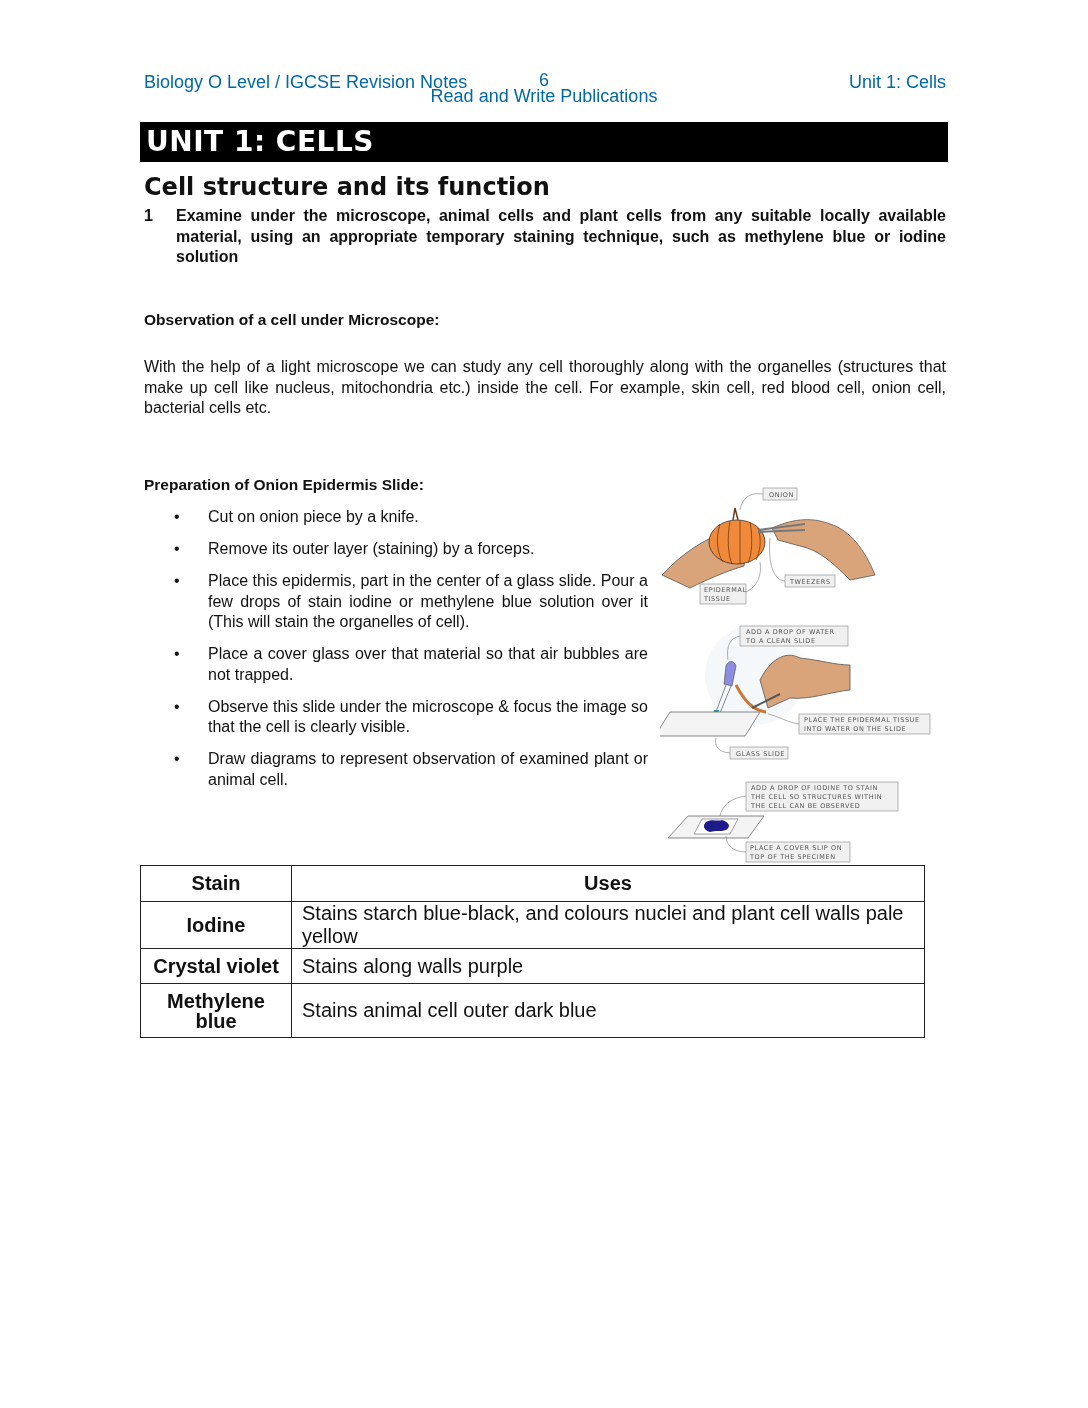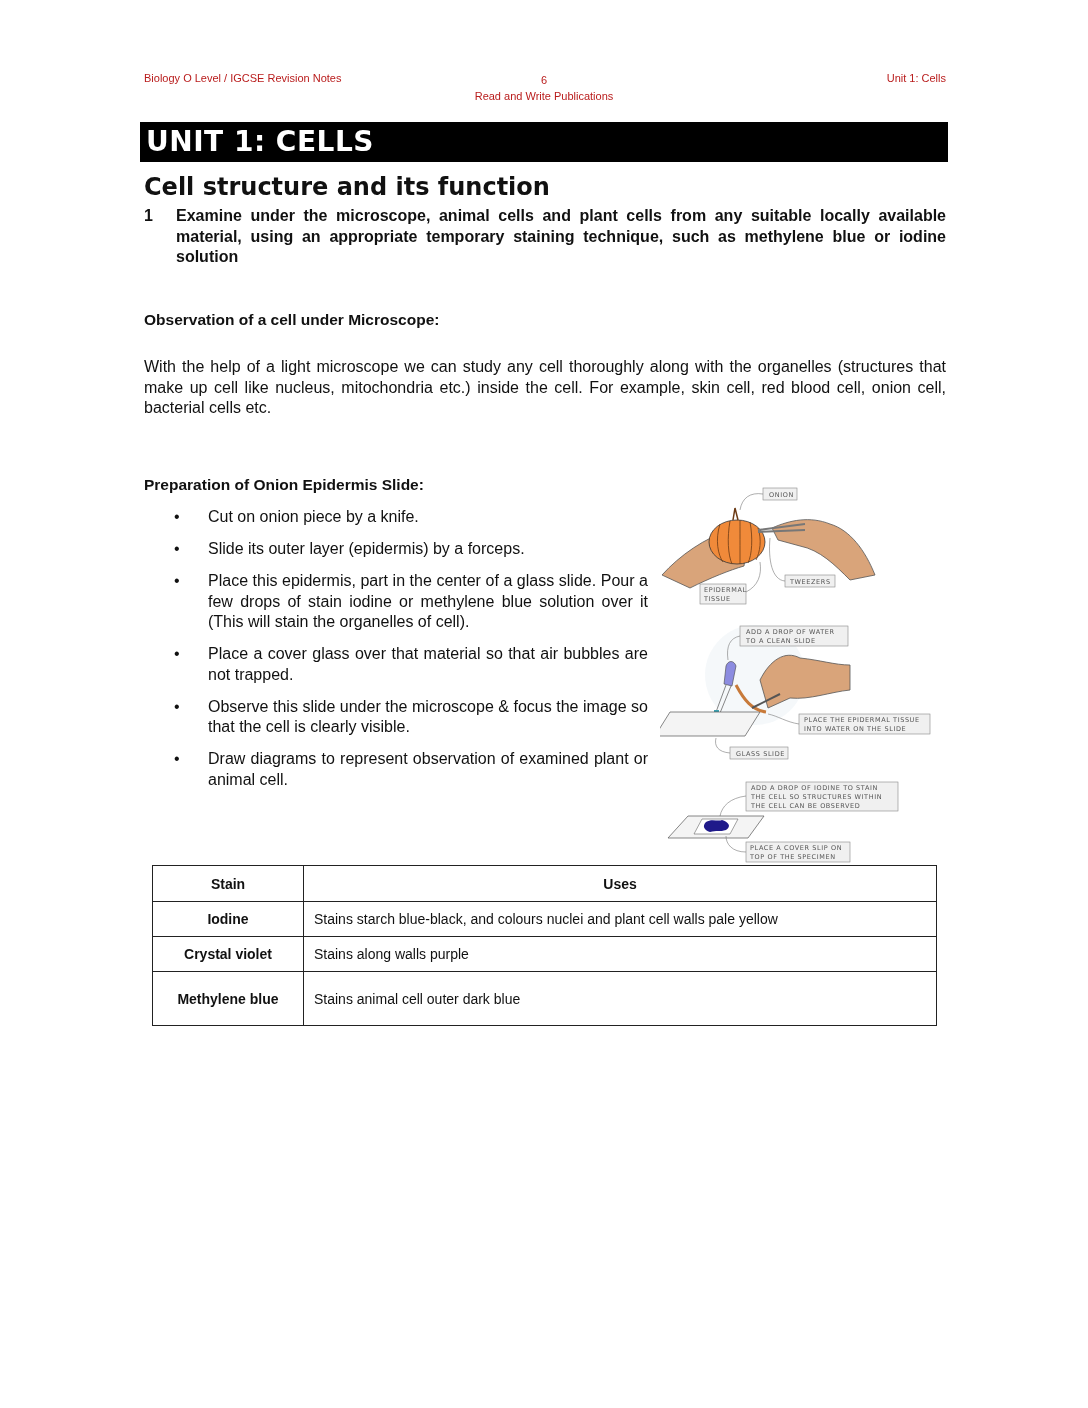--- a/index.html
+++ b/index.html
@@ -1,40 +1,40 @@
 <!DOCTYPE html>
 <html><head>
 <meta charset="utf-8">
 <style>
   html, body { margin: 0; padding: 0; background: #ffffff; }
   body { width: 1088px; height: 1408px; position: relative; overflow: hidden;
          font-family: "Liberation Sans", sans-serif; color: #111; }
   .abs { position: absolute; }
-  .hdr { font-size: 11px; color: #b91c1c; }
+  .hdr { font-size: 18px; color: #0369a1; }
   #hdr-left { left: 144px; top: 72px; }
   #hdr-center { left: 0; width: 1088px; top: 72px; text-align: center; line-height: 16px; }
   #hdr-right { right: 142px; top: 72px; }
   #title-bar { left: 140px; top: 122px; width: 808px; height: 40px; background: #000; }
   #title-text { position: absolute; left: 6px; top: 3px; color: #fff; font-weight: bold;
                 font-size: 28px; letter-spacing: 0.5px; font-family: "DejaVu Sans", sans-serif; }
   #section-title { left: 144px; top: 173px; font-weight: bold; font-size: 24px;
                    font-family: "DejaVu Sans", sans-serif; }
   #obj { left: 144px; top: 206px; width: 802px; font-weight: bold; font-size: 16px; line-height: 20.5px; }
   #obj-num { position: absolute; left: 0; top: 0; }
   #obj-text { position: absolute; left: 32px; top: 0; width: 770px; text-align: justify; }
   .subhead { font-weight: bold; font-size: 15.5px; }
   #obs-head { left: 144px; top: 311px; text-align: right; }
   #obs-para { left: 144px; top: 341px; width: 802px; font-size: 16px; line-height: 20.5px; text-align: justify; margin-top: 16px; }
   #prep-head { left: 144px; top: 476px; }
   #steps { left: 144px; top: 507px; width: 504px; margin: 0; padding: 0; list-style: none; font-size: 16px; line-height: 20.5px; }
   #steps li { position: relative; padding-left: 64px; margin-bottom: 11.5px; text-align: justify; }
   #steps li .bullet { position: absolute; left: 30px; top: 0; }
   #diagram { left: 660px; top: 480px; width: 285px; height: 390px; }
   .lbl { font-family: "DejaVu Sans", sans-serif; font-size: 6.5px; fill: #555; letter-spacing: 0.6px; }
-  #stain-table { left: 152px; top: 865px; width: 785px; border-collapse: collapse; font-size: 14px; }
+  #stain-table { left: 140px; top: 865px; width: 785px; border-collapse: collapse; font-size: 20px; }
   #stain-table td, #stain-table th { border: 1.5px solid #222; padding: 0 10px; }
   #stain-table th { font-weight: bold; height: 35px; }
   #stain-table td.stain { font-weight: bold; text-align: center; width: 130px; line-height: 20px; }
   #stain-table tr.r td { height: 34px; }
   #stain-table tr.r3 td { height: 53px; }
 </style>
 </head>
 <body>
 
 <div class="abs hdr" id="hdr-left">Biology O Level / IGCSE Revision Notes</div>
@@ -54,21 +54,21 @@
   <span id="obj-num">1</span>
   <div id="obj-text">Examine under the microscope, animal cells and plant cells from any suitable locally available material, using an appropriate temporary staining technique, such as methylene blue or iodine solution</div>
 </div>
 
 <div class="abs subhead" id="obs-head">Observation of a cell under Microscope:</div>
 <div class="abs" id="obs-para">With the help of a light microscope we can study any cell thoroughly along with the organelles (structures that make up cell like nucleus, mitochondria etc.) inside the cell. For example, skin cell, red blood cell, onion cell, bacterial cells etc.</div>
 
 <div class="abs subhead" id="prep-head">Preparation of Onion Epidermis Slide:</div>
 <ul class="abs" id="steps">
   <li><span class="bullet">•</span><span>Cut on onion piece by a knife.</span></li>
-  <li><span class="bullet">•</span><span>Slide its outer layer (epidermis) by a forceps.</span></li>
+  <li><span class="bullet">•</span><span>Remove its outer layer (staining) by a forceps.</span></li>
   <li><span class="bullet">•</span><span>Place this epidermis, part in the center of a glass slide. Pour a few drops of stain iodine or methylene blue solution over it (This will stain the organelles of cell).</span></li>
   <li><span class="bullet">•</span><span>Place a cover glass over that material so that air bubbles are not trapped.</span></li>
   <li><span class="bullet">•</span><span>Observe this slide under the microscope &amp; focus the image so that the cell is clearly visible.</span></li>
   <li><span class="bullet">•</span><span>Draw diagrams to represent observation of examined plant or animal cell.</span></li>
 </ul>
 
 <svg class="abs" id="diagram" viewBox="0 0 285 390">
 
   <g>
     <path d="M2,95 C20,75 45,58 70,50 L78,58 C70,62 66,70 72,76 L85,78 L84,86 C70,90 50,98 30,108 Z" class="skin" stroke="#555" stroke-width="0.8" fill="#d9a47a"></path>

